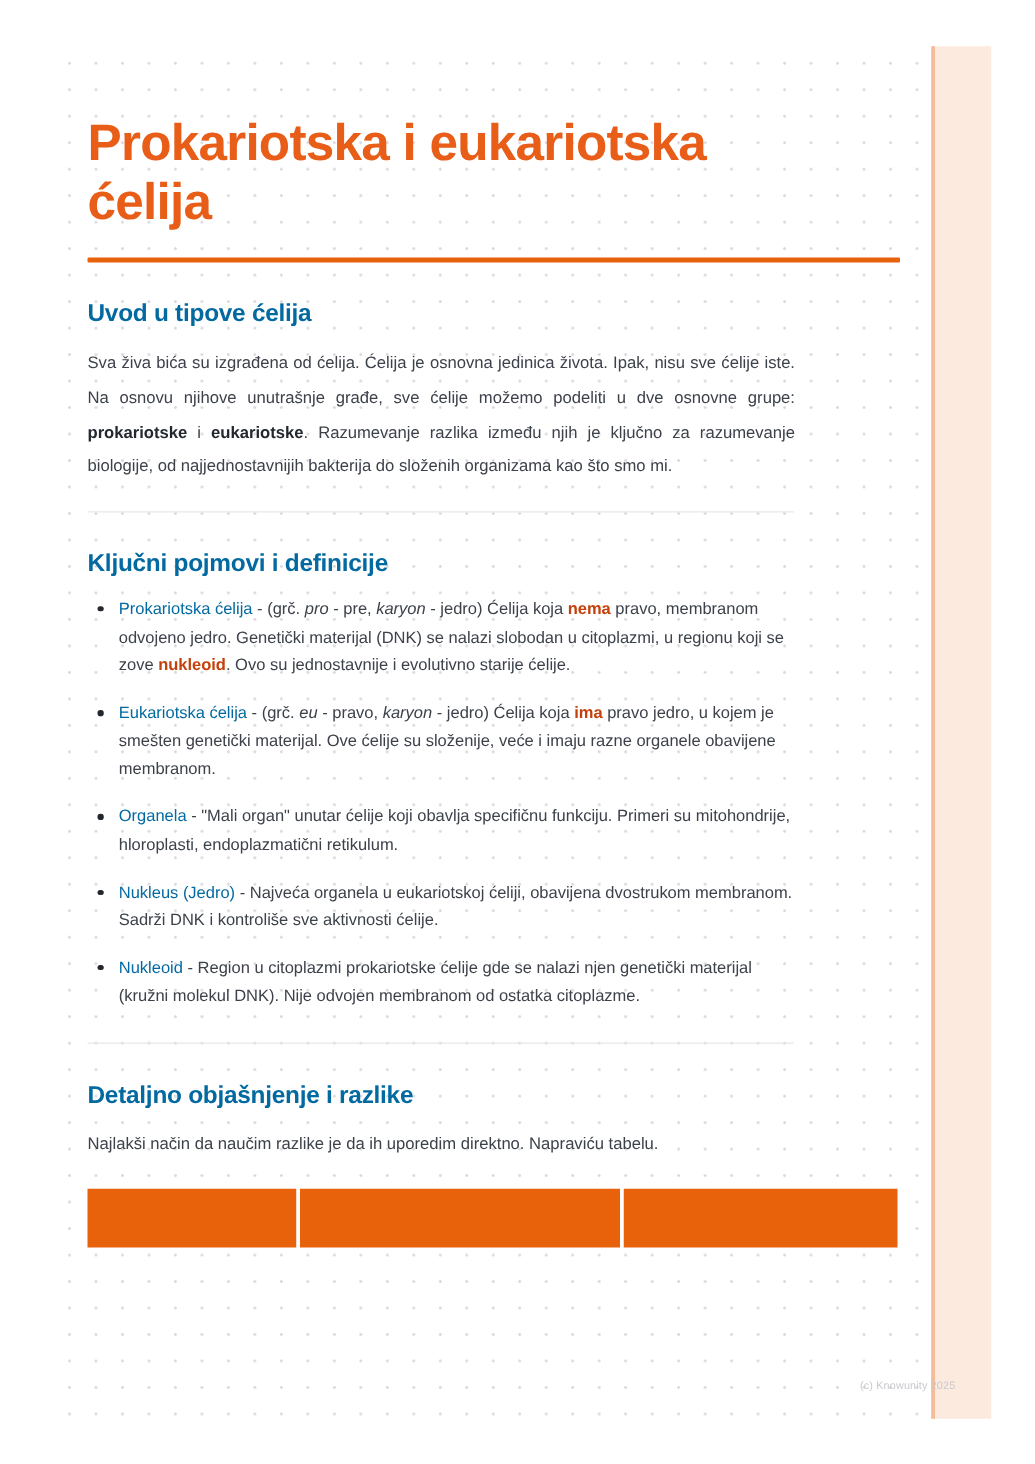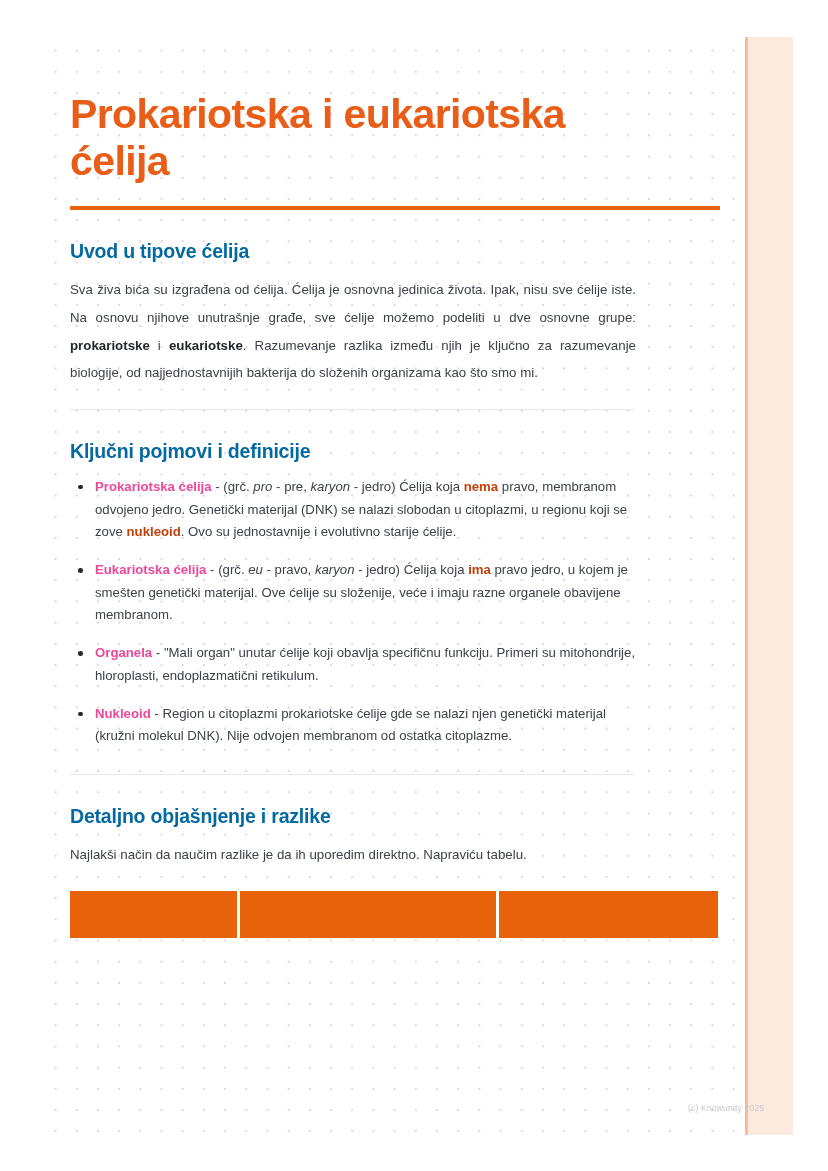--- a/index.html
+++ b/index.html
@@ -135,22 +135,22 @@
     content: "";
     position: absolute;
     left: 8px;
     top: 9px;
     width: 4.5px;
     height: 4.5px;
     border-radius: 50%;
     background: #23272e;
   }
   .term {
-    font-weight: 700;
-    color: #ec4899;
+    font-weight: 400;
+    color: #0369a1;
   }
   .term-list i {
     font-style: italic;
   }
   .term-list b {
     font-weight: 700;
     color: #c2410c;
   }
 
   
@@ -215,20 +215,21 @@
     <div class="section">
       <h2 class="section-heading">Ključni pojmovi i definicije</h2>
 
       <ul class="term-list">
         <li><span class="term">Prokariotska ćelija</span><span> - </span><span>(grč. </span><i>pro</i><span> - pre, </span><i>karyon</i><span> - jedro) Ćelija koja </span><b>nema</b><span> pravo, membranom odvojeno jedro. Genetički materijal (DNK) se nalazi slobodan u citoplazmi, u regionu koji se zove </span><b>nukleoid</b><span>. Ovo su jednostavnije i evolutivno starije ćelije.</span></li>
 
         <li><span class="term">Eukariotska ćelija</span><span> - </span><span>(grč. </span><i>eu</i><span> - pravo, </span><i>karyon</i><span> - jedro) Ćelija koja </span><b>ima</b><span> pravo jedro, u kojem je smešten genetički materijal. Ove ćelije su složenije, veće i imaju razne organele obavijene membranom.</span></li>
 
         <li><span class="term">Organela</span><span> - </span><span>"Mali organ" unutar ćelije koji obavlja specifičnu funkciju. Primeri su mitohondrije, hloroplasti, endoplazmatični retikulum.</span></li>
 
+        <li><span class="term">Nukleus (Jedro)</span><span> - </span><span>Najveća organela u eukariotskoj ćeliji, obavijena dvostrukom membranom. Sadrži DNK i kontroliše sve aktivnosti ćelije.</span></li>
 
         <li><span class="term">Nukleoid</span><span> - </span><span>Region u citoplazmi prokariotske ćelije gde se nalazi njen genetički materijal (kružni molekul DNK). Nije odvojen membranom od ostatka citoplazme.</span></li>
 
       </ul>
     </div>
 
     <div class="divider" style="margin-top:26px;"></div>
 
     <div class="section">
       <h2 class="section-heading">Detaljno objašnjenje i razlike</h2>

